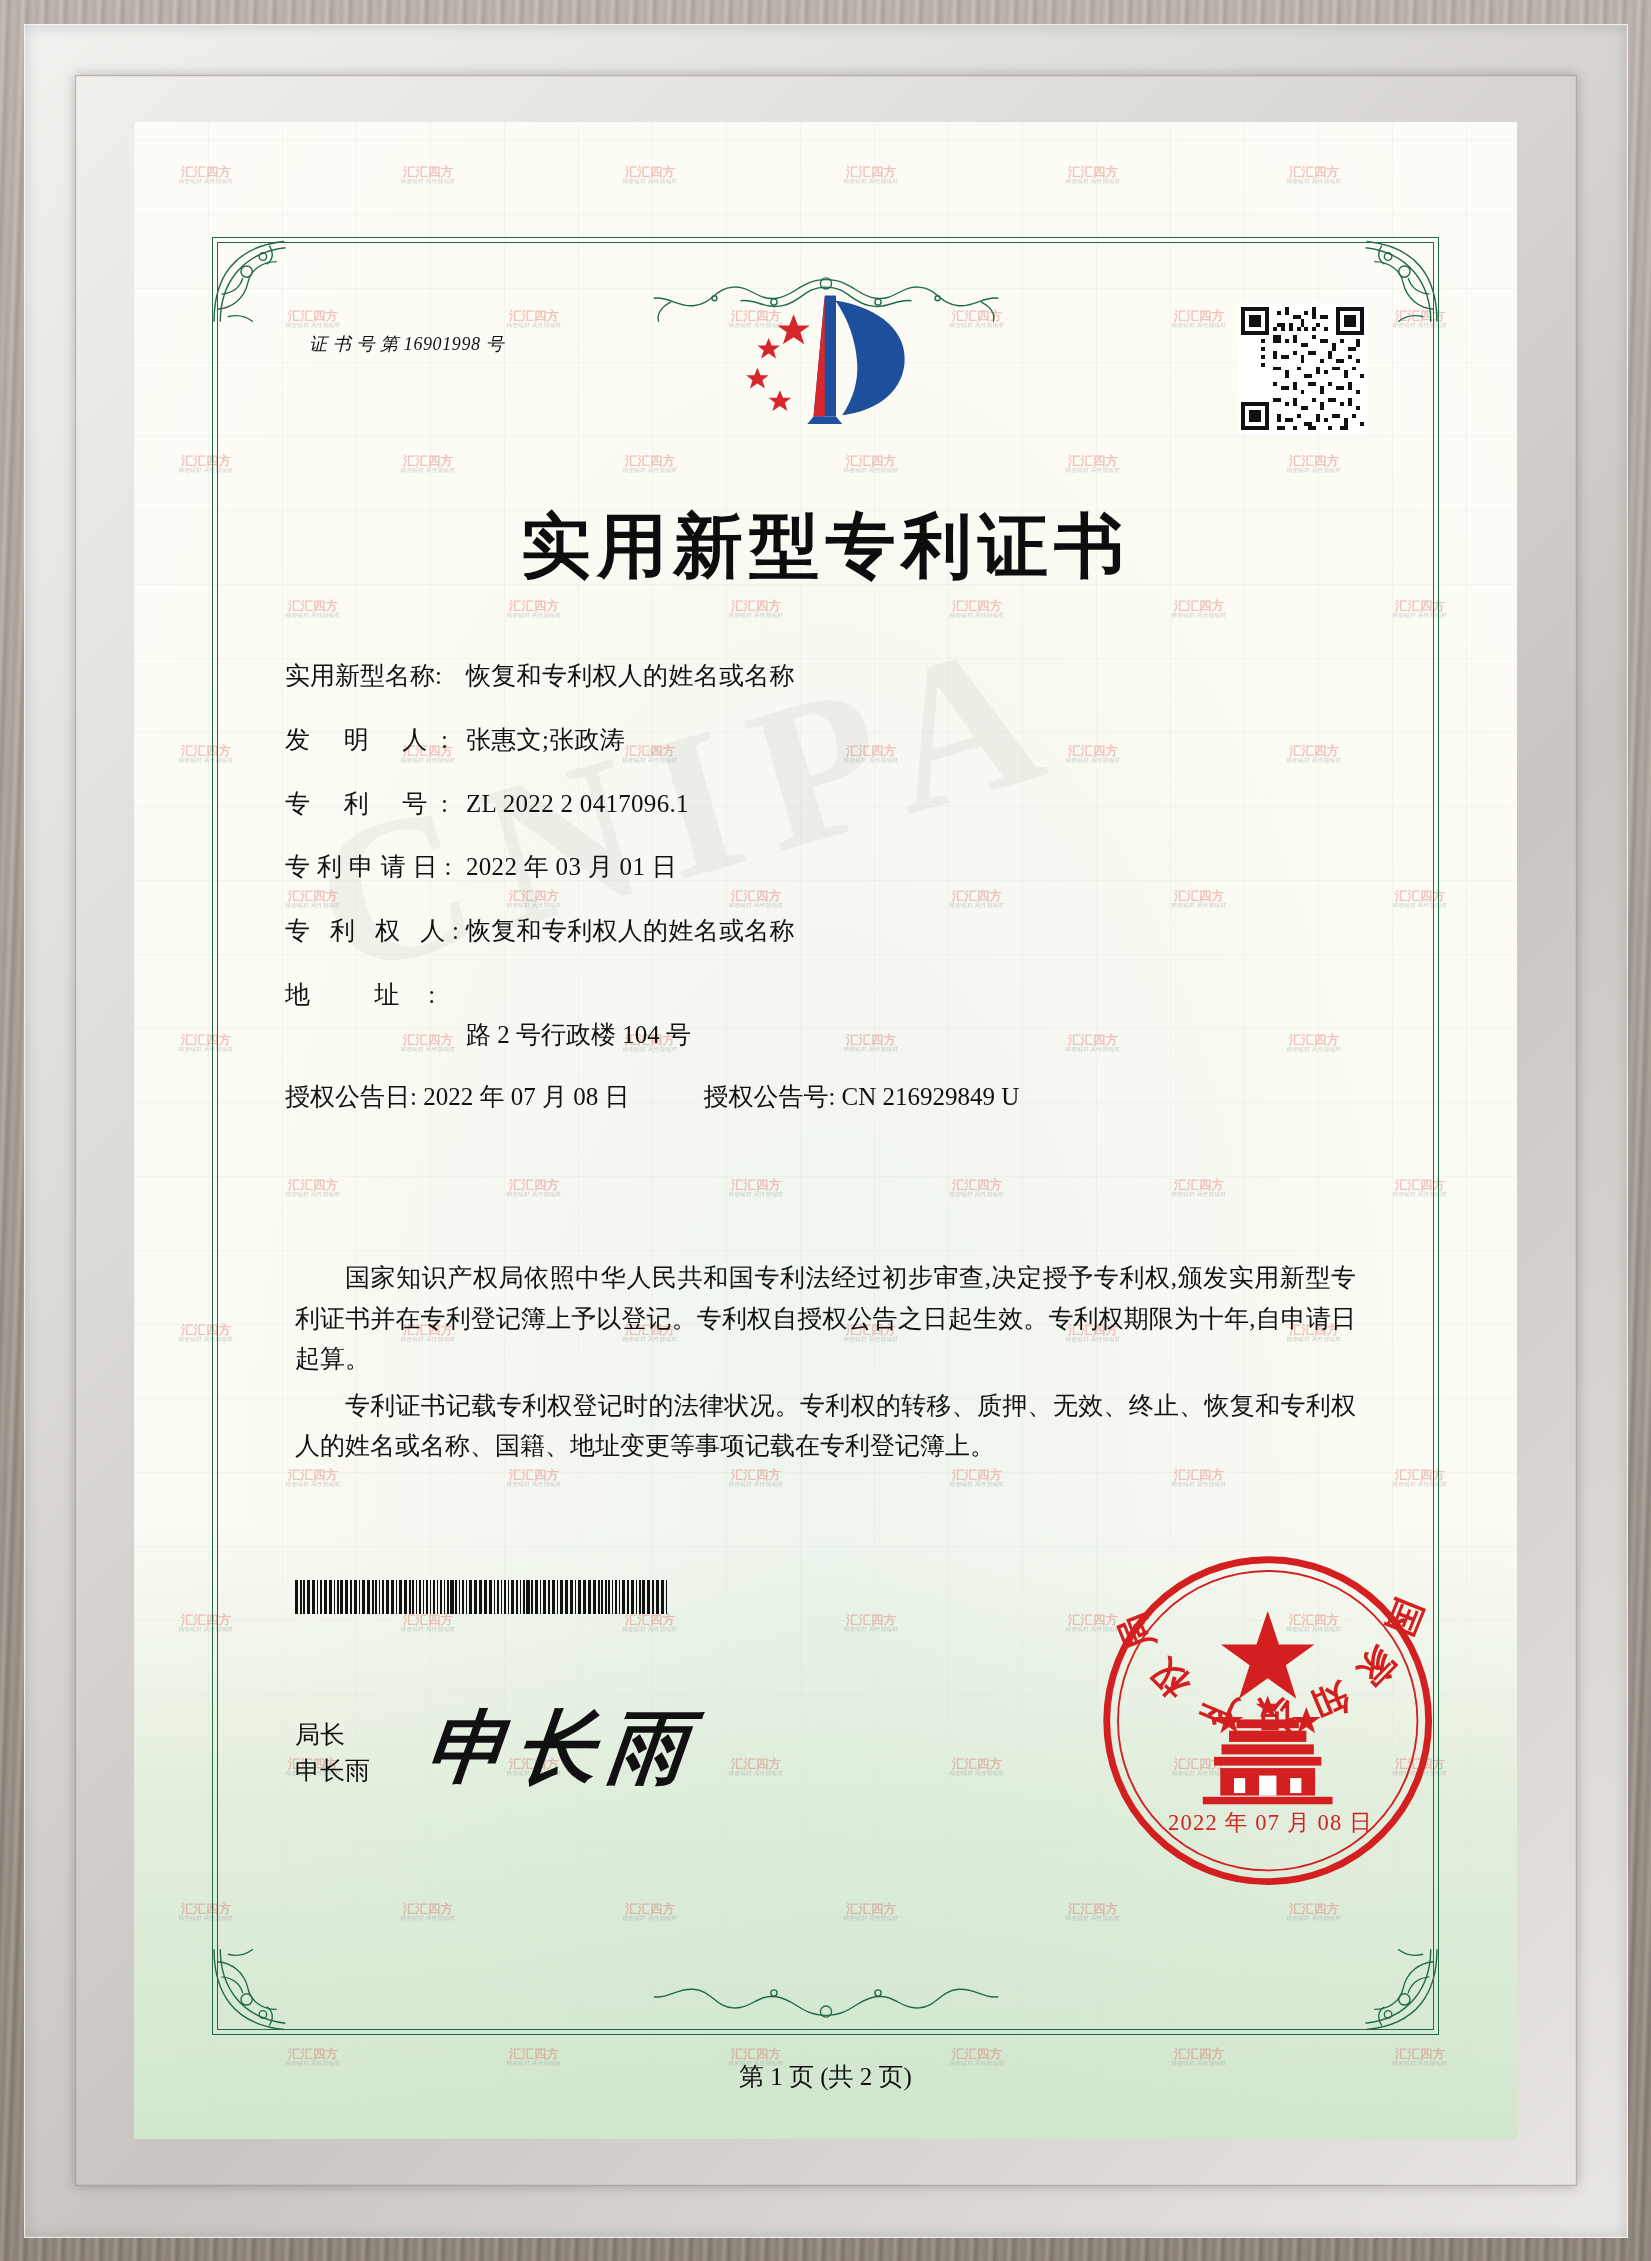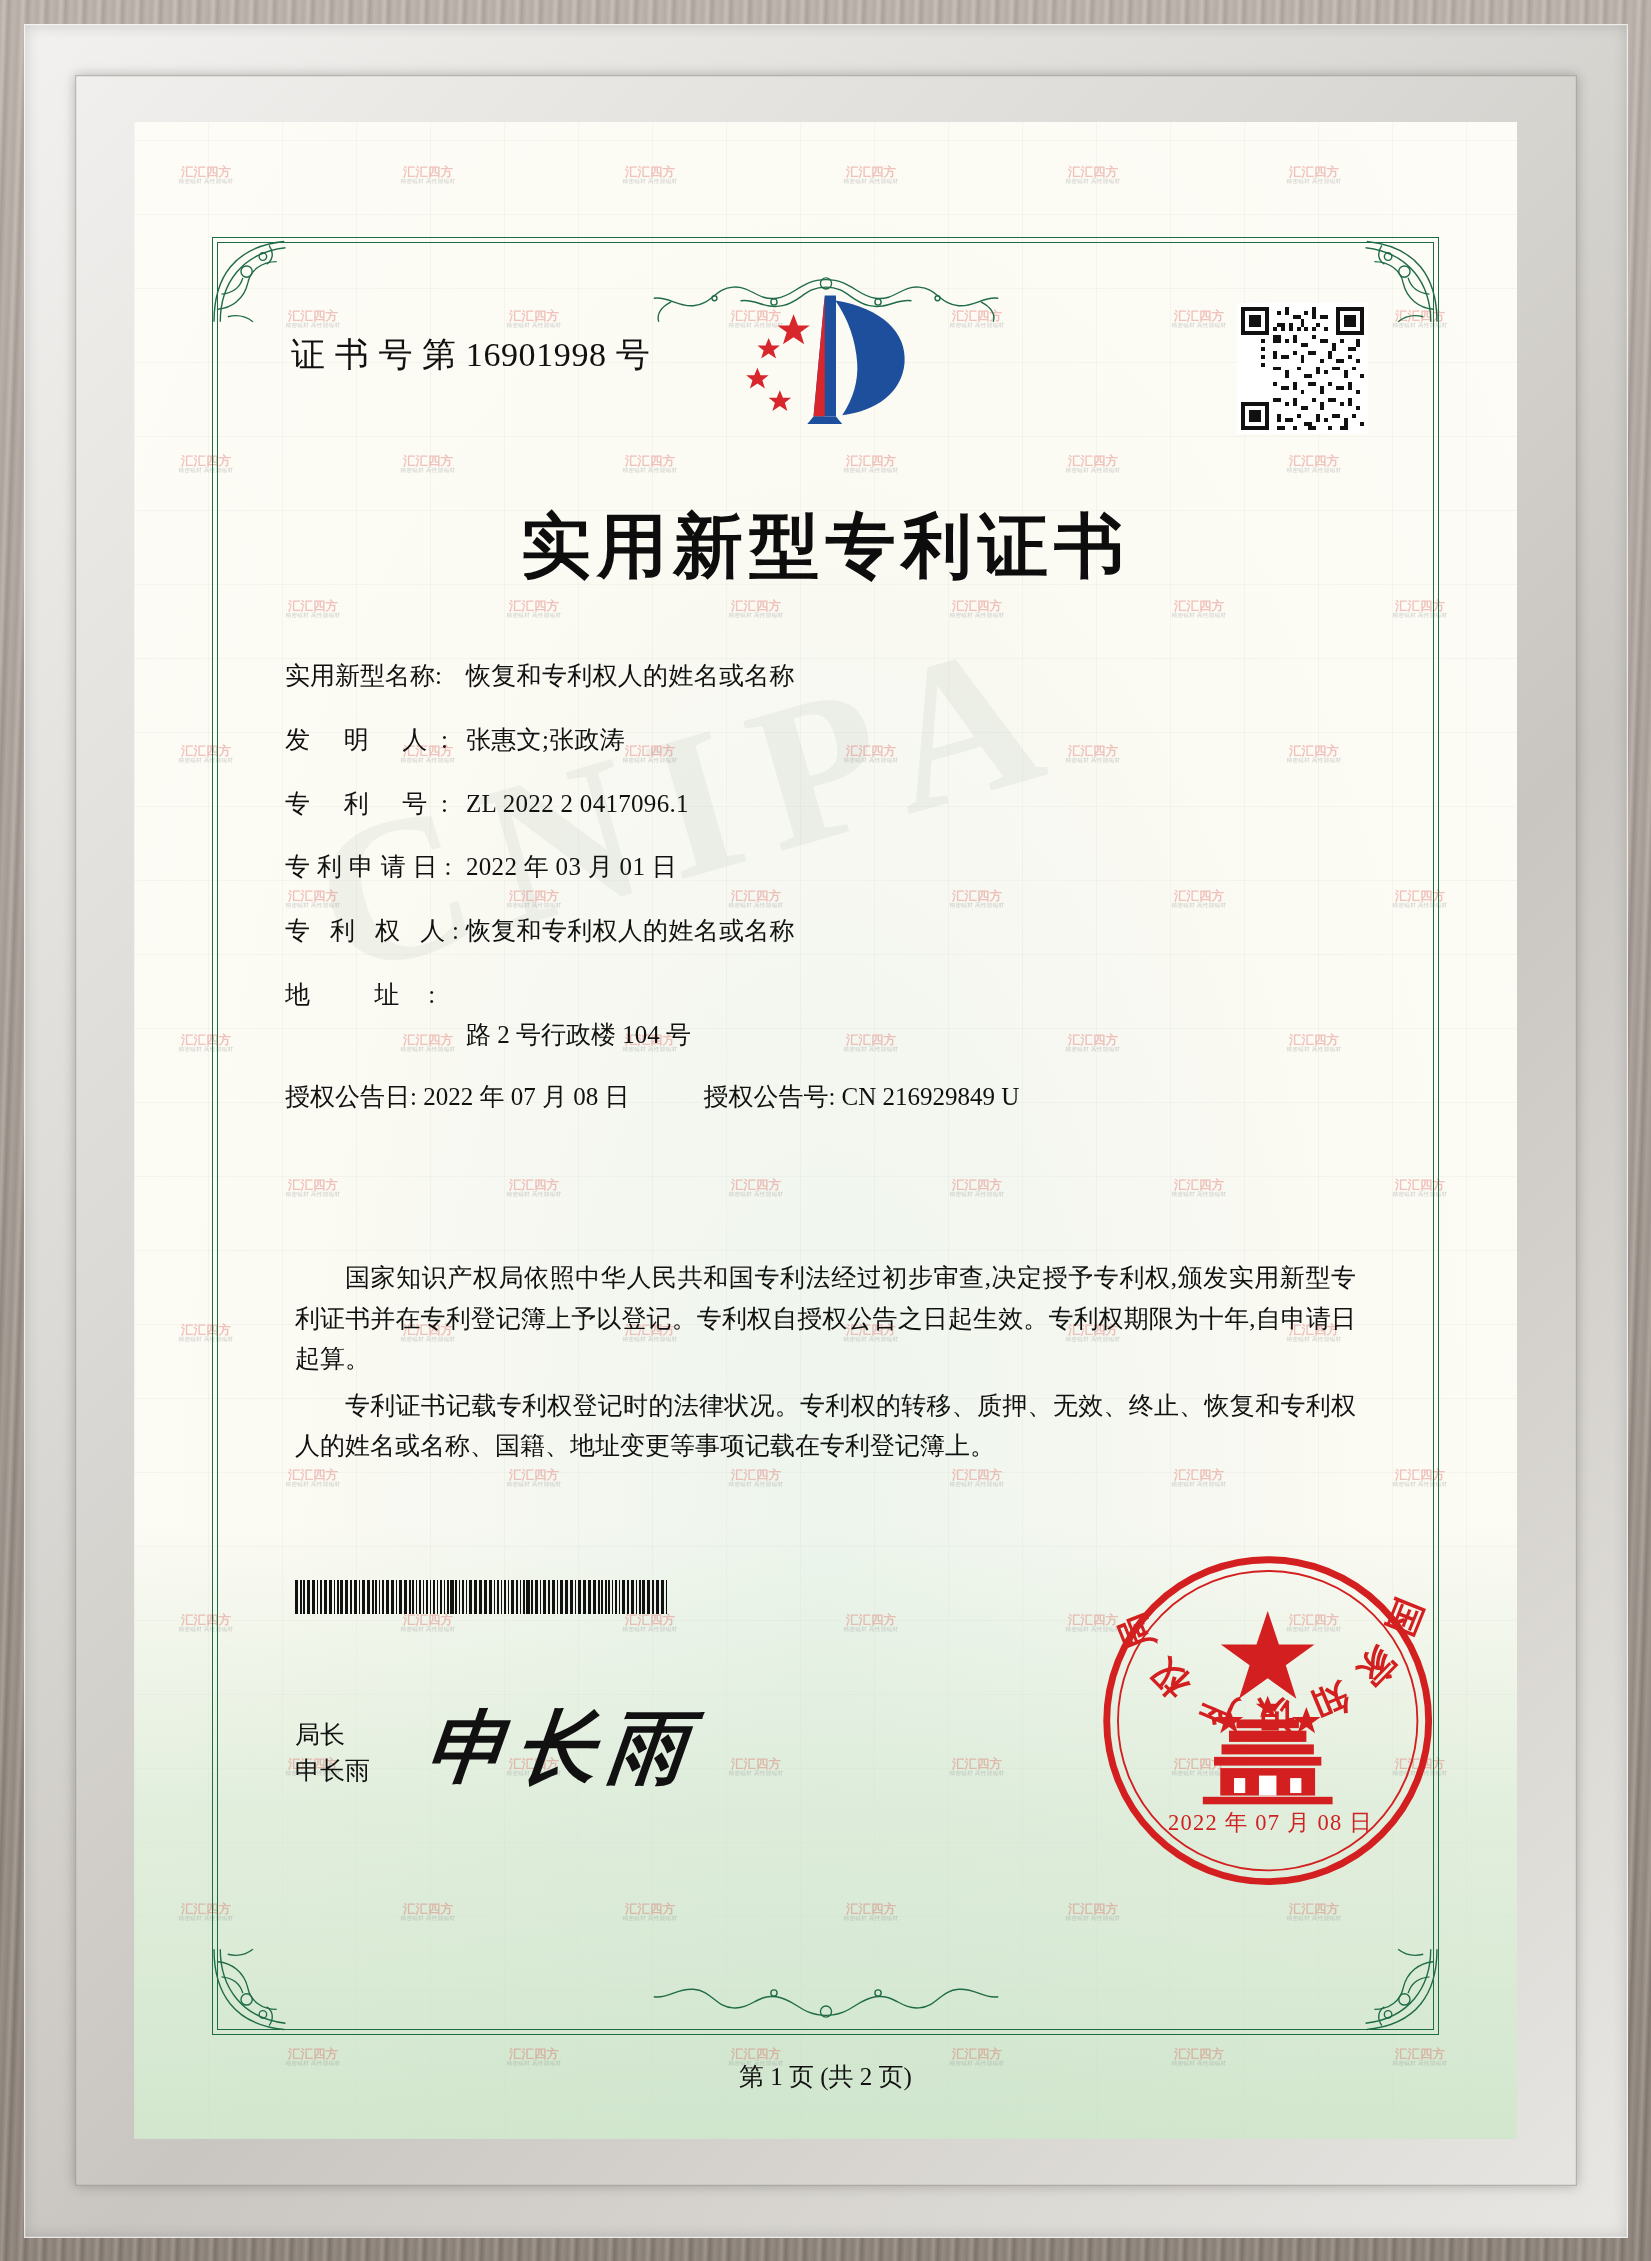--- a/index.html
+++ b/index.html
@@ -143,25 +143,26 @@
     position: absolute;
     left: 50%; top: 1845px;
     transform: translateX(-50%) scaleY(-1);
     width: 462px; height: 57px;
     pointer-events: none;
   }
 
   
   .cert-no {
     position: absolute;
-    left: 157px; top: 210px;
-    font-size: 34px;
+    left: 175px; top: 210px;
+    font-size: 18px;
     color: #111;
     letter-spacing: 0.6px;
     white-space: nowrap;
+    font-style: italic;
   }
   .cnipa-logo {
     position: absolute;
     left: 50%; top: 167px;
     transform: translateX(-50%);
     width: 212px; height: 144px;
   }
   .qr {
     position: absolute;
     right: 149px; top: 181px;

